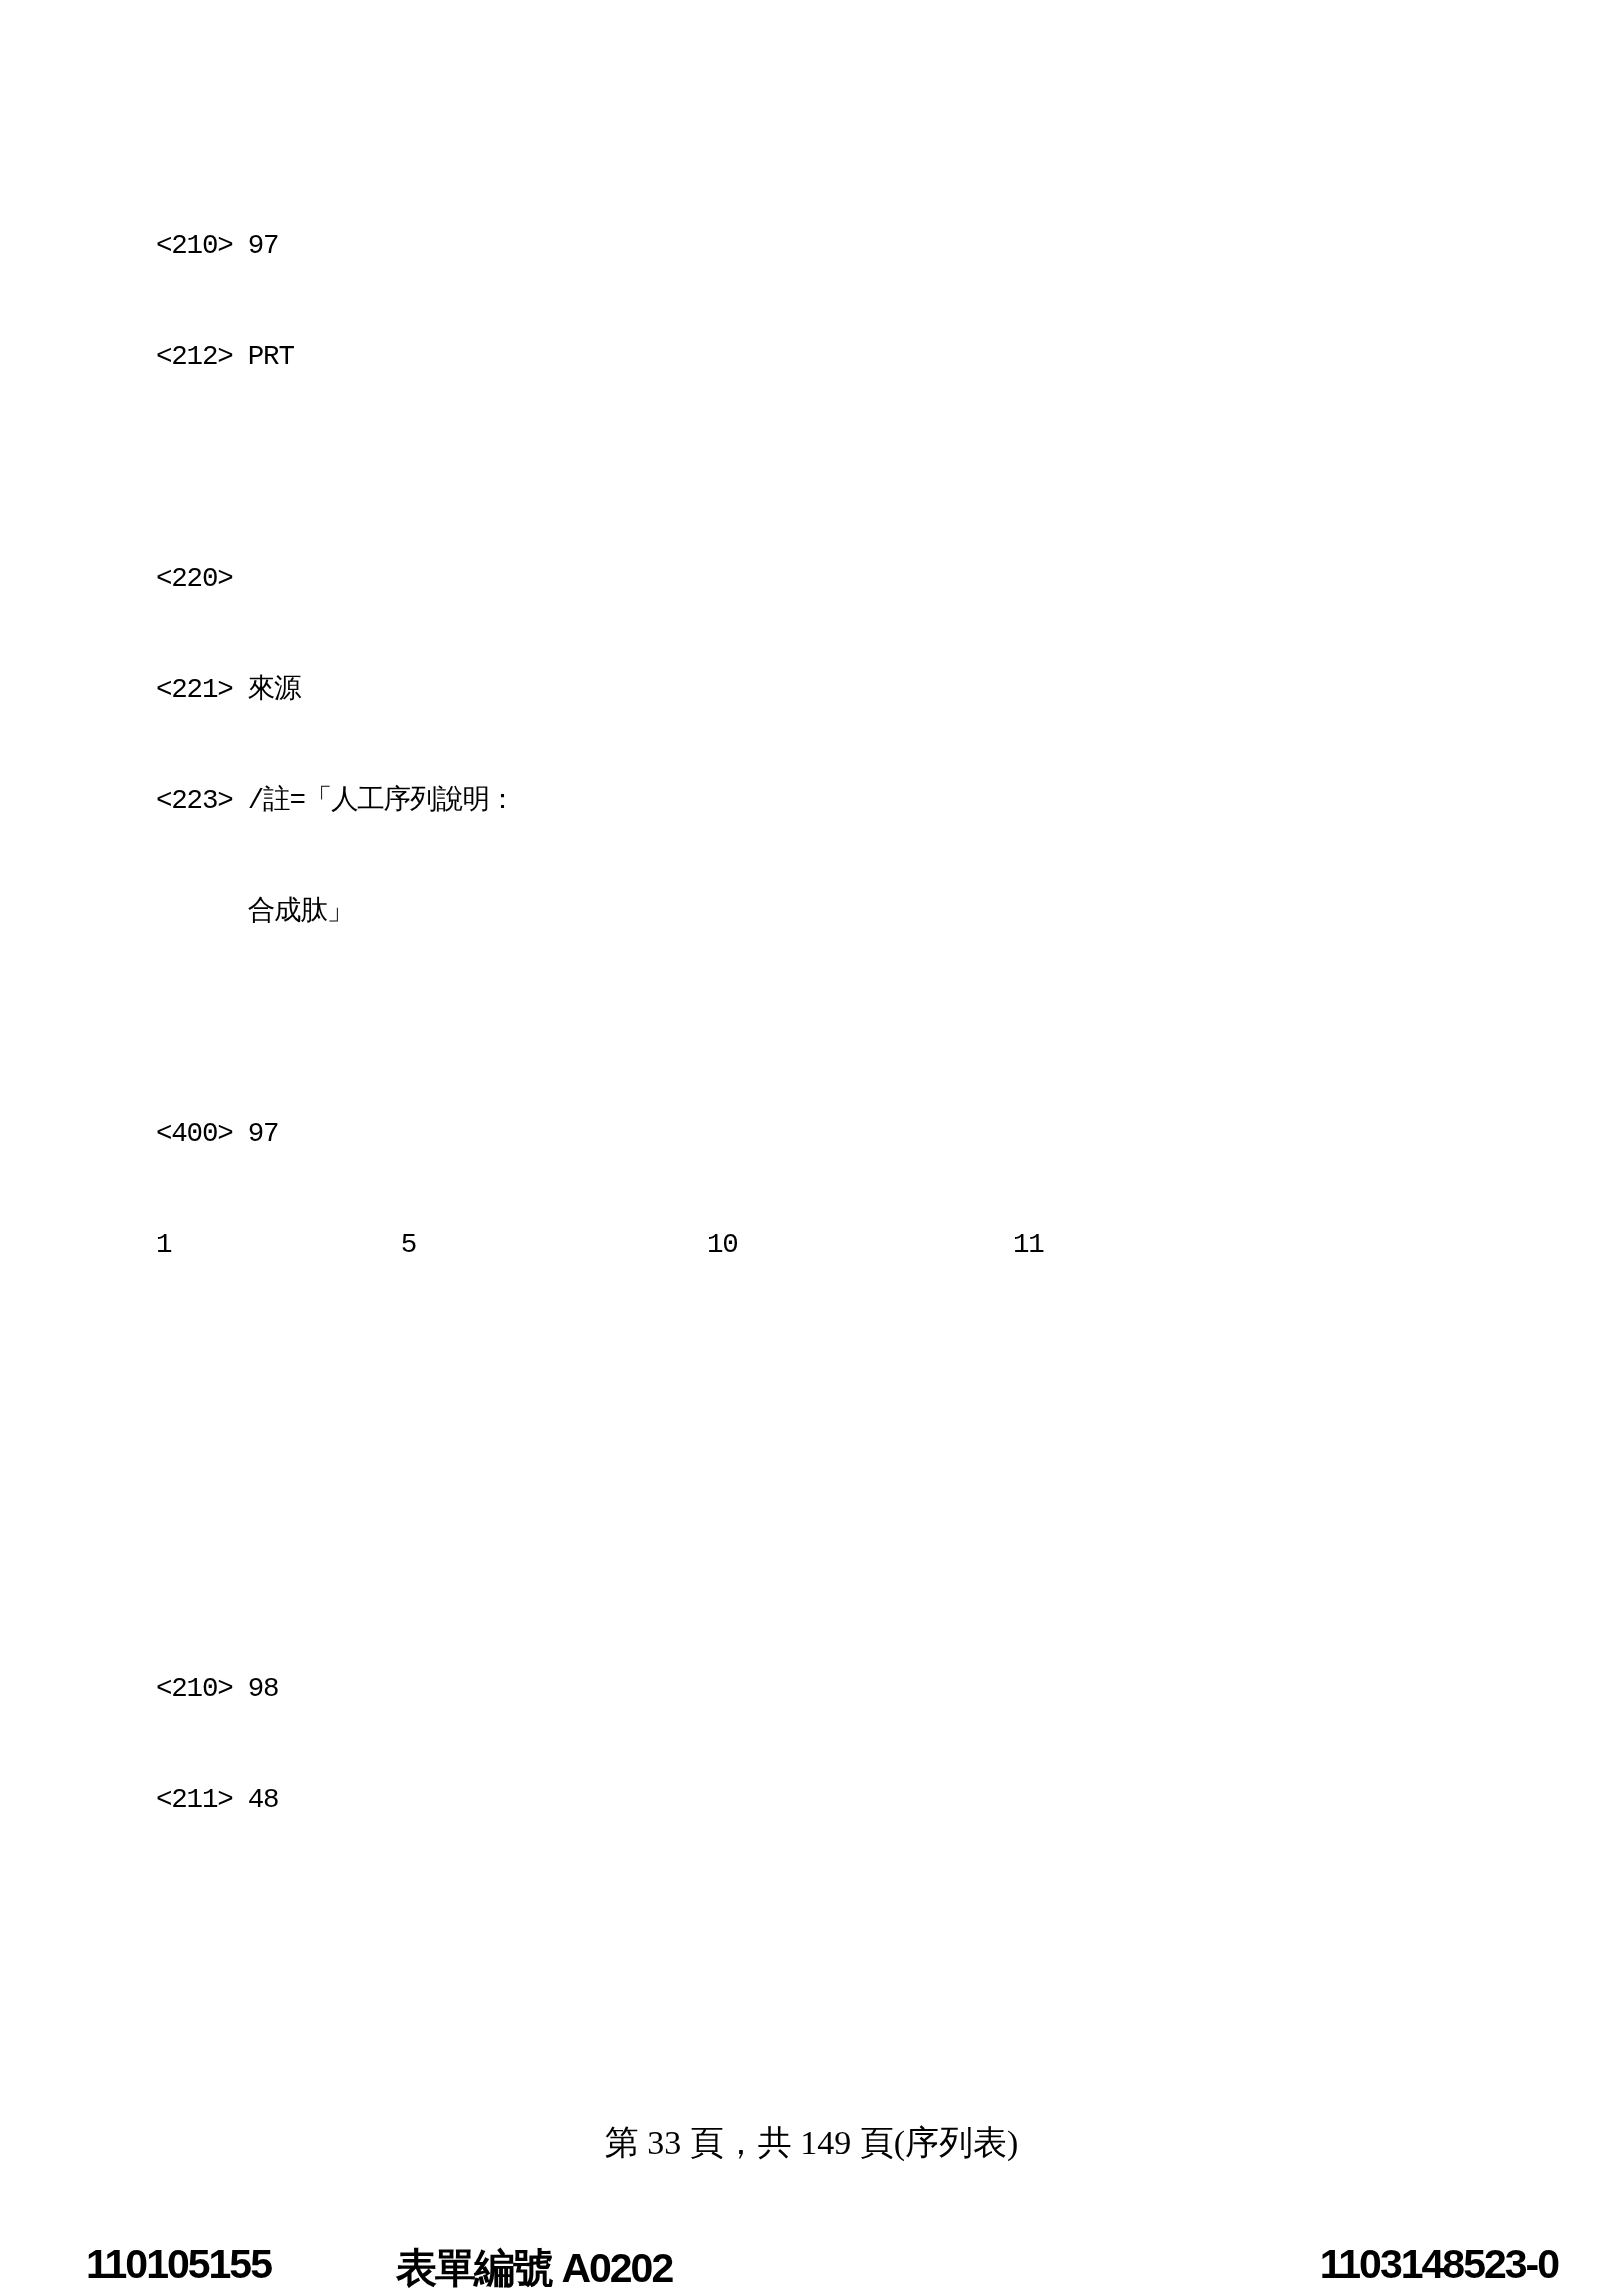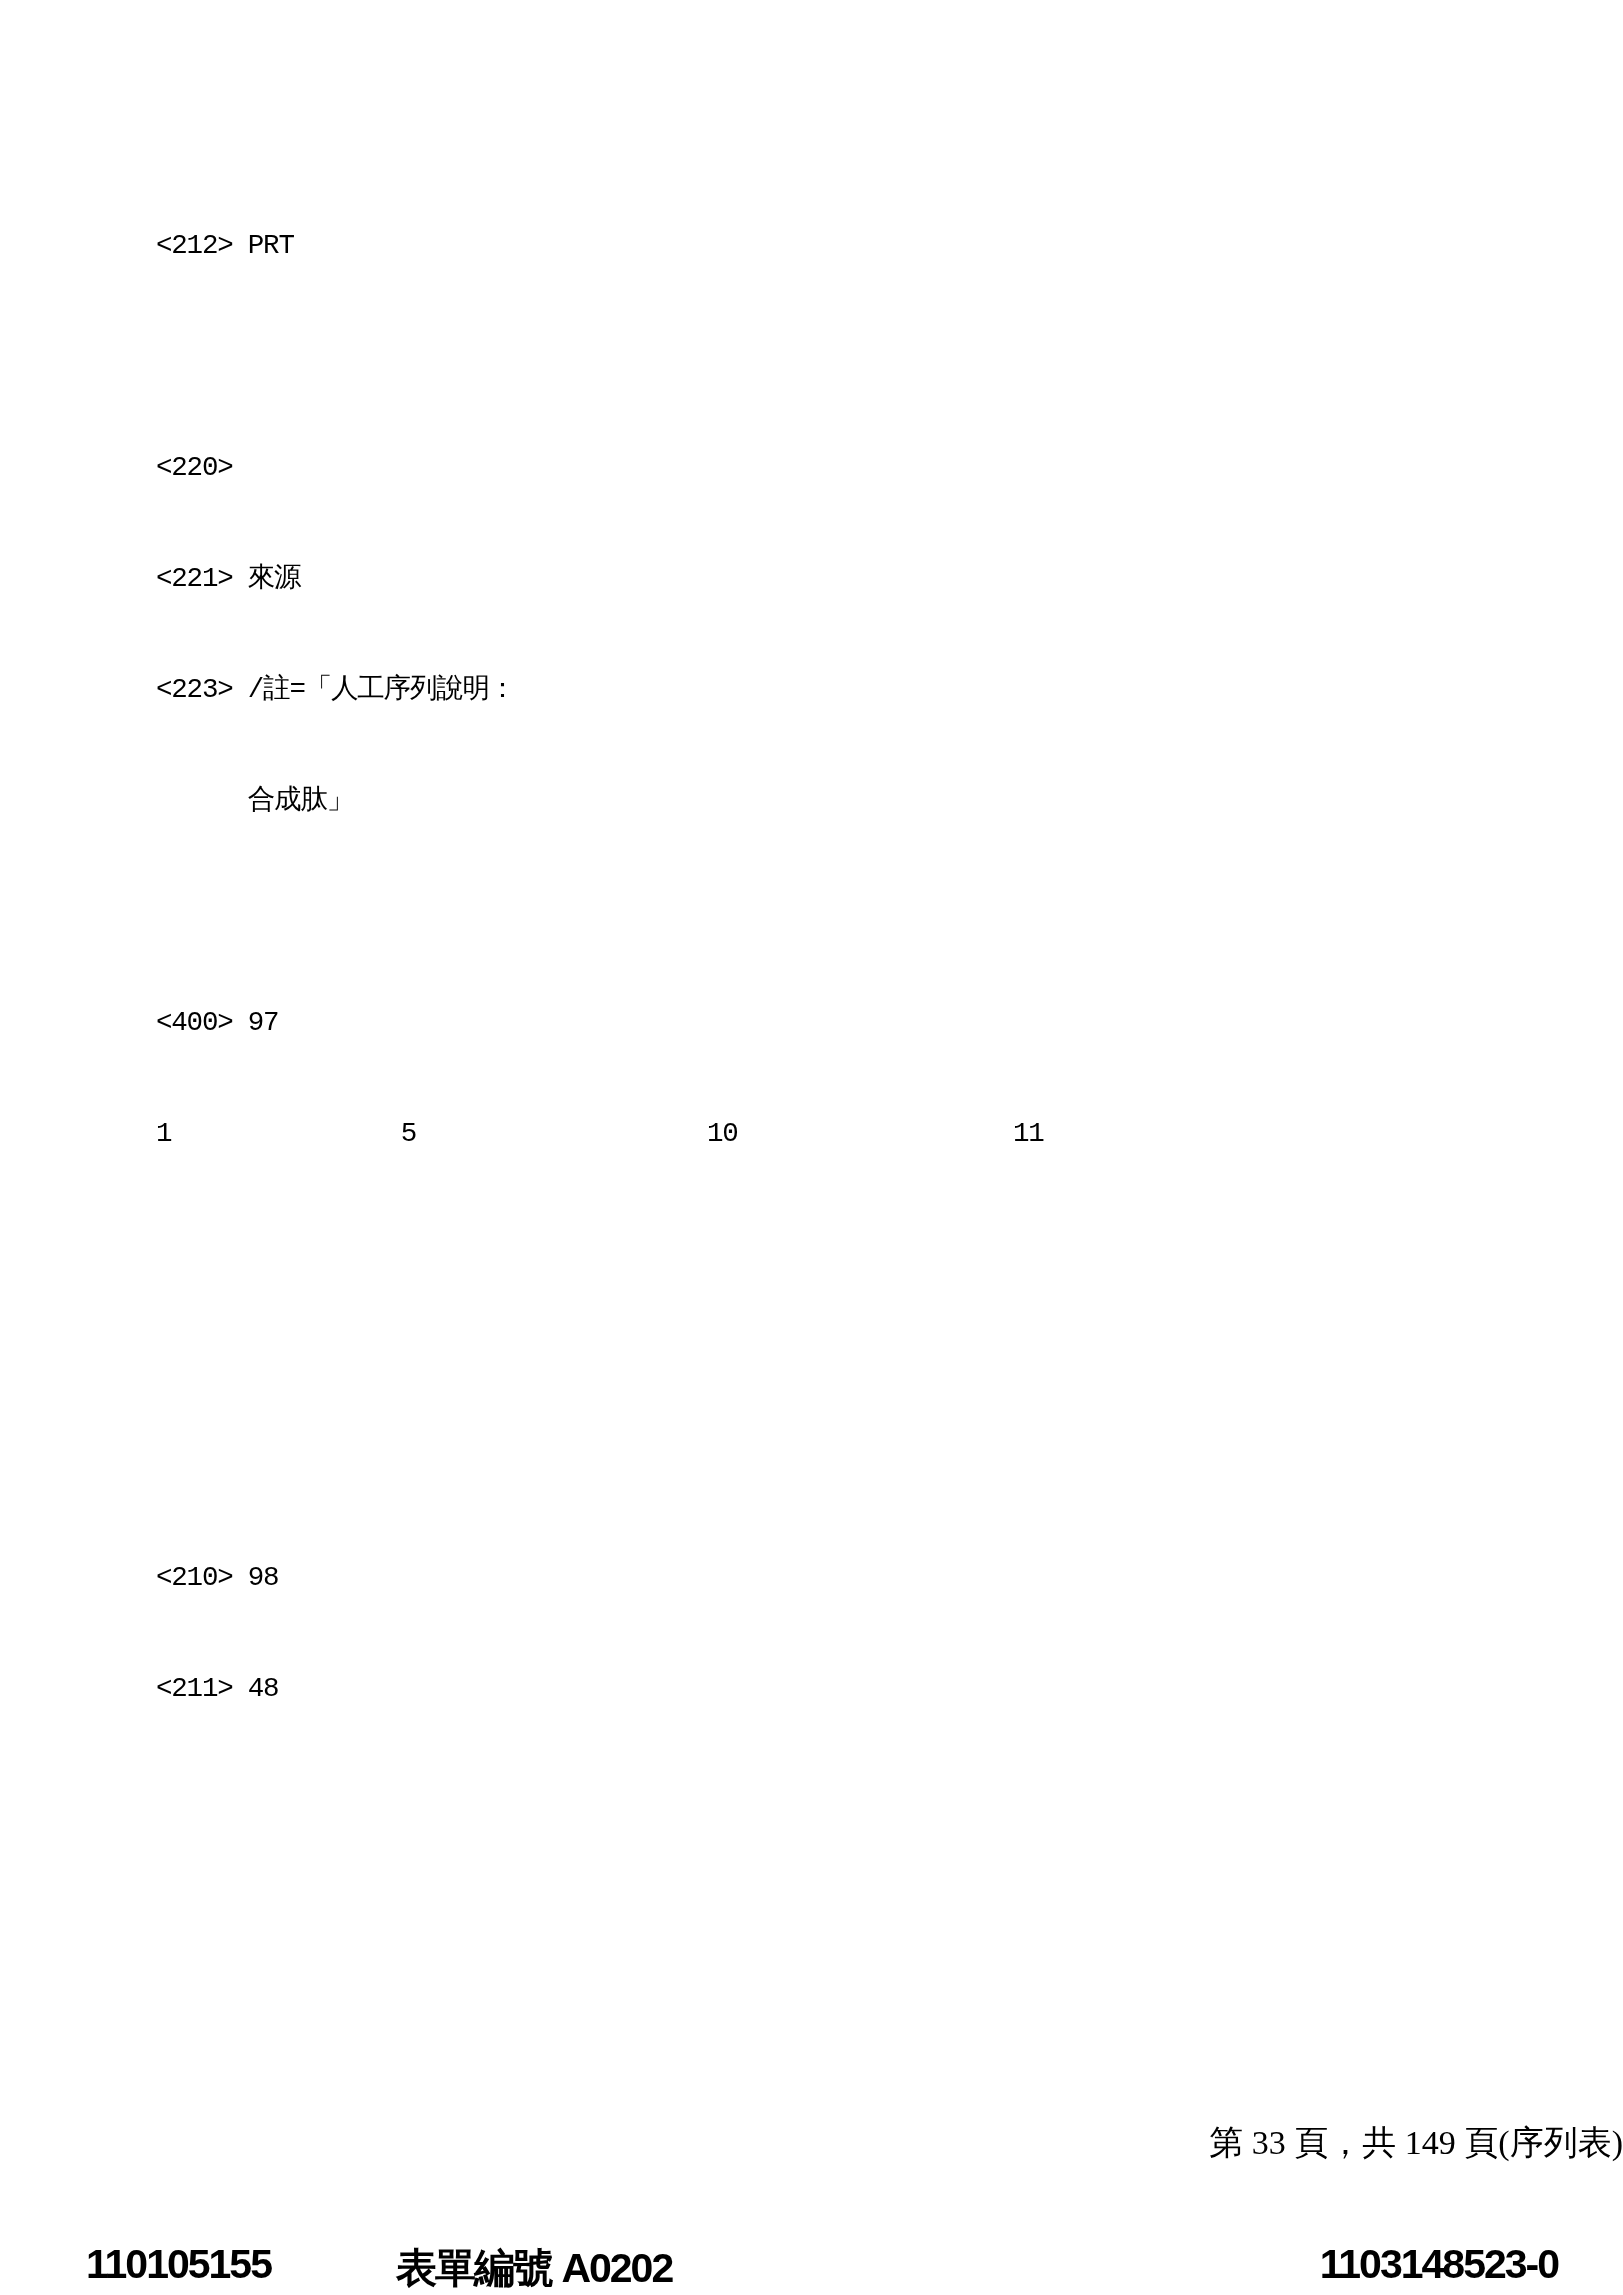--- a/index.html
+++ b/index.html
@@ -29,21 +29,21 @@
     }
     .line {
       min-height: 37px;
       white-space: pre;
     }
     .page-footer {
       position: absolute;
       left: 0;
       top: 2120px;
       width: 1623px;
-      text-align: right;
+      text-align: center;
       font-family: "Liberation Serif", "DejaVu Serif", serif;
       font-size: 34px;
       white-space: pre;
     }
     .bottom-bar {
       position: absolute;
       left: 0;
       top: 2241px;
       width: 1623px;
       height: 42px;
@@ -56,20 +56,21 @@
     .bottom-left  { position: absolute; left: 86px;  top: 0; }
     .bottom-center{ position: absolute; left: 396px;  top: 0; }
     .bottom-right { position: absolute; right: 65px;  top: 0; }
   </style>
 </head>
 <body>
 
 <div class="page">
 
   <main class="content">
+    <div class="line">&lt;210&gt; 97</div>
     <div class="line">&lt;212&gt; PRT</div>
     <div class="line"></div>
     <div class="line">&lt;220&gt;</div>
     <div class="line">&lt;221&gt; 來源</div>
     <div class="line">&lt;223&gt; /註=「人工序列說明：</div>
     <div class="line">      合成肽」</div>
     <div class="line"></div>
     <div class="line">&lt;400&gt; 97</div>
     <div class="line">1               5                   10                  11</div>
     <div class="line"></div>

